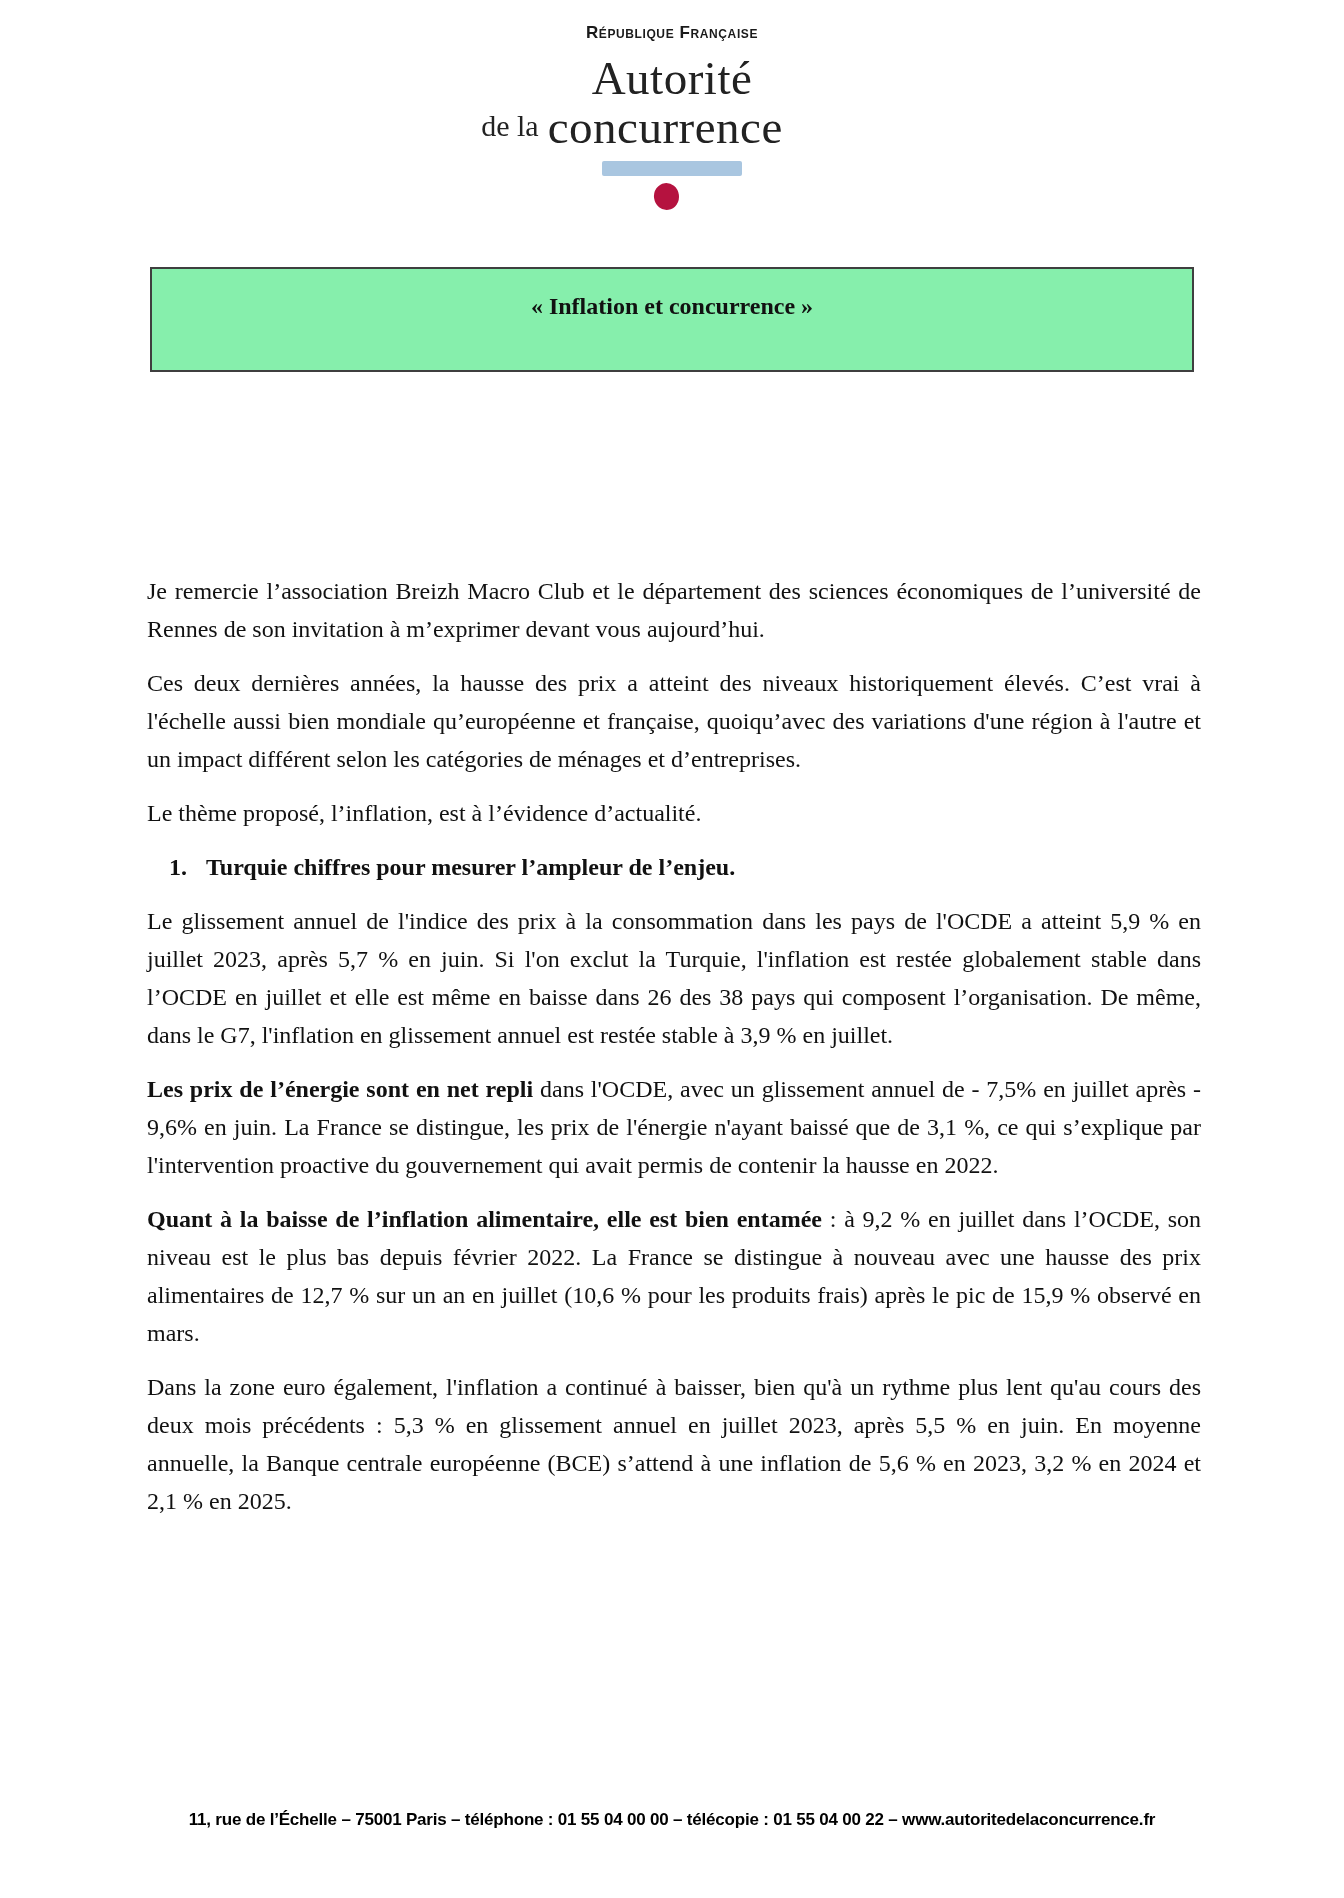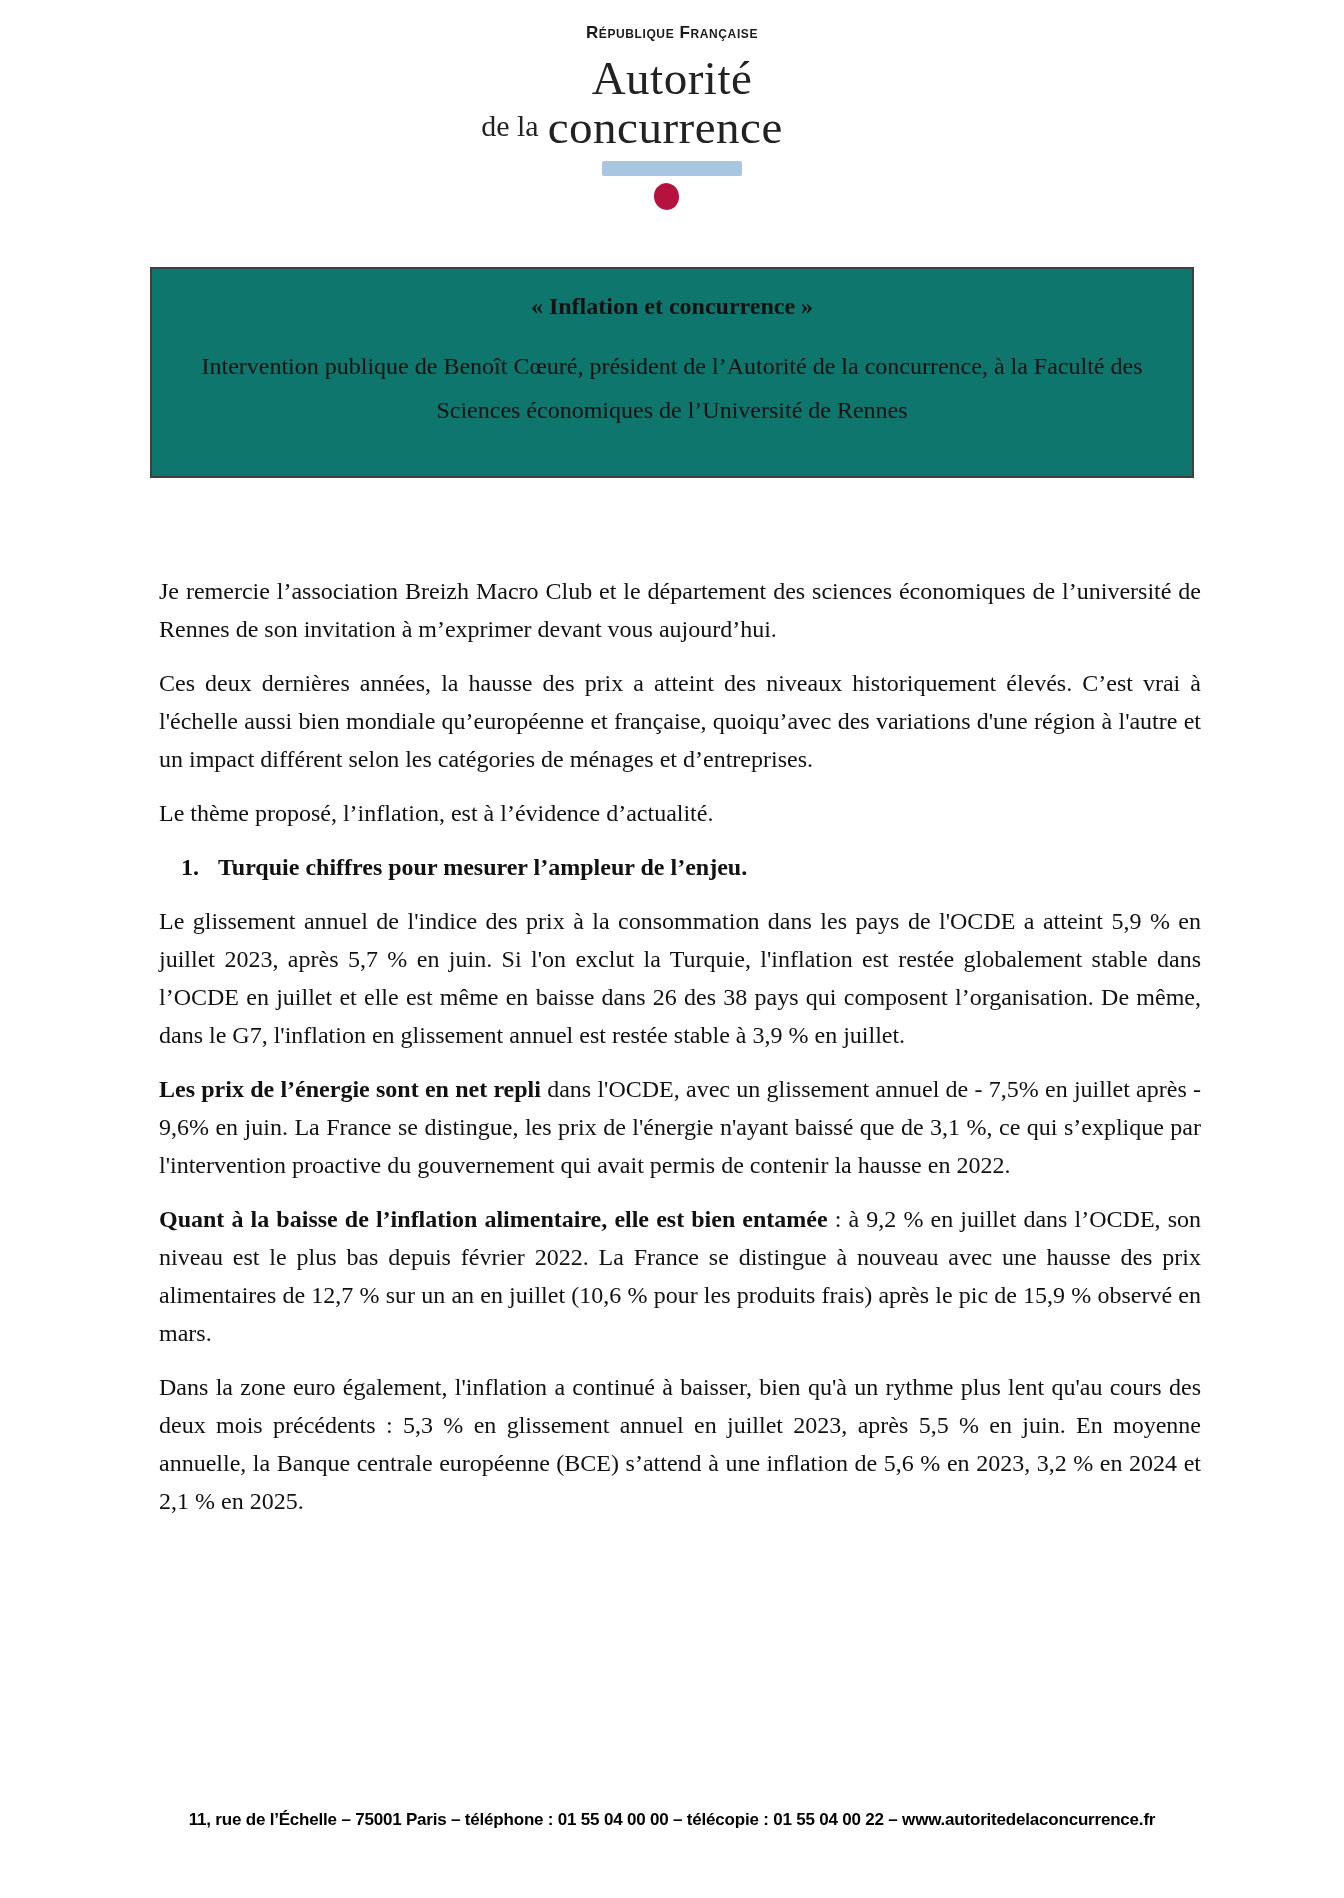--- a/index.html
+++ b/index.html
@@ -71,21 +71,21 @@
     border-radius: 50%;
     transform: translateX(-6px) rotate(-8deg);
   }
 
   
   .title-box {
     position: absolute;
     top: 267px;
     left: 150px;
     right: 150px;
-    background: #0f766e;
+    background: #86efac;
     border: 2px solid #3f3f3f;
     box-sizing: border-box;
     text-align: center;
     padding: 24px 38px 26px 38px;
   }
   .title-box .doc-title {
     font-size: 24px;
     font-weight: bold;
     margin: 0 0 24px 0;
   }
@@ -102,21 +102,21 @@
   
   .content {
     position: absolute;
     top: 572px;
     left: 143px;
     right: 143px;
     font-size: 24px;
     line-height: 38px;
     text-align: justify;
   }
-  .content p { margin: 0 0 16px 16px; }
+  .content p { margin: 0 0 16px 4px; }
   .section-heading {
     margin: 46px 0 56px 0;
     padding-left: 22px;
     font-weight: bold;
     text-align: left;
   }
   .sec-num { display: inline-block; min-width: 37px; }
 
   
   .footer {
@@ -142,21 +142,20 @@
     <div class="org-line1">Autorité</div>
     <div class="org-line2">
       <span class="org-dela">de la</span><span class="org-conc">concurrence</span>
     </div>
     <div class="logo-bar"></div>
     <div class="logo-dot"></div>
   </div>
 
   <div class="title-box">
     <p class="doc-title">« Inflation et concurrence »</p>
-    <p class="doc-subtitle">Intervention publique de Benoît Cœuré, président de l’Autorité de la concurrence, à la Faculté des Sciences économiques de l’Université de Rennes</p>
   </div>
 
   <div class="content">
     <p>Je remercie l’association Breizh Macro Club et le département des sciences économiques de l’université de Rennes de son invitation à m’exprimer devant vous aujourd’hui.</p>
     <p>Ces deux dernières années, la hausse des prix a atteint des niveaux historiquement élevés. C’est vrai à l'échelle aussi bien mondiale qu’européenne et française, quoiqu’avec des variations d'une région à l'autre et un impact différent selon les catégories de ménages et d’entreprises.</p>
     <p>Le thème proposé, l’inflation, est à l’évidence d’actualité.</p>
 
     <p class="section-heading"><span class="sec-num">1.</span><span>Turquie chiffres pour mesurer l’ampleur de l’enjeu.</span></p>
 
     <p>Le glissement annuel de l'indice des prix à la consommation dans les pays de l'OCDE a atteint 5,9 % en juillet 2023, après 5,7 % en juin. Si l'on exclut la Turquie, l'inflation est restée globalement stable dans l’OCDE en juillet et elle est même en baisse dans 26 des 38 pays qui composent l’organisation. De même, dans le G7, l'inflation en glissement annuel est restée stable à 3,9 % en juillet.</p>

